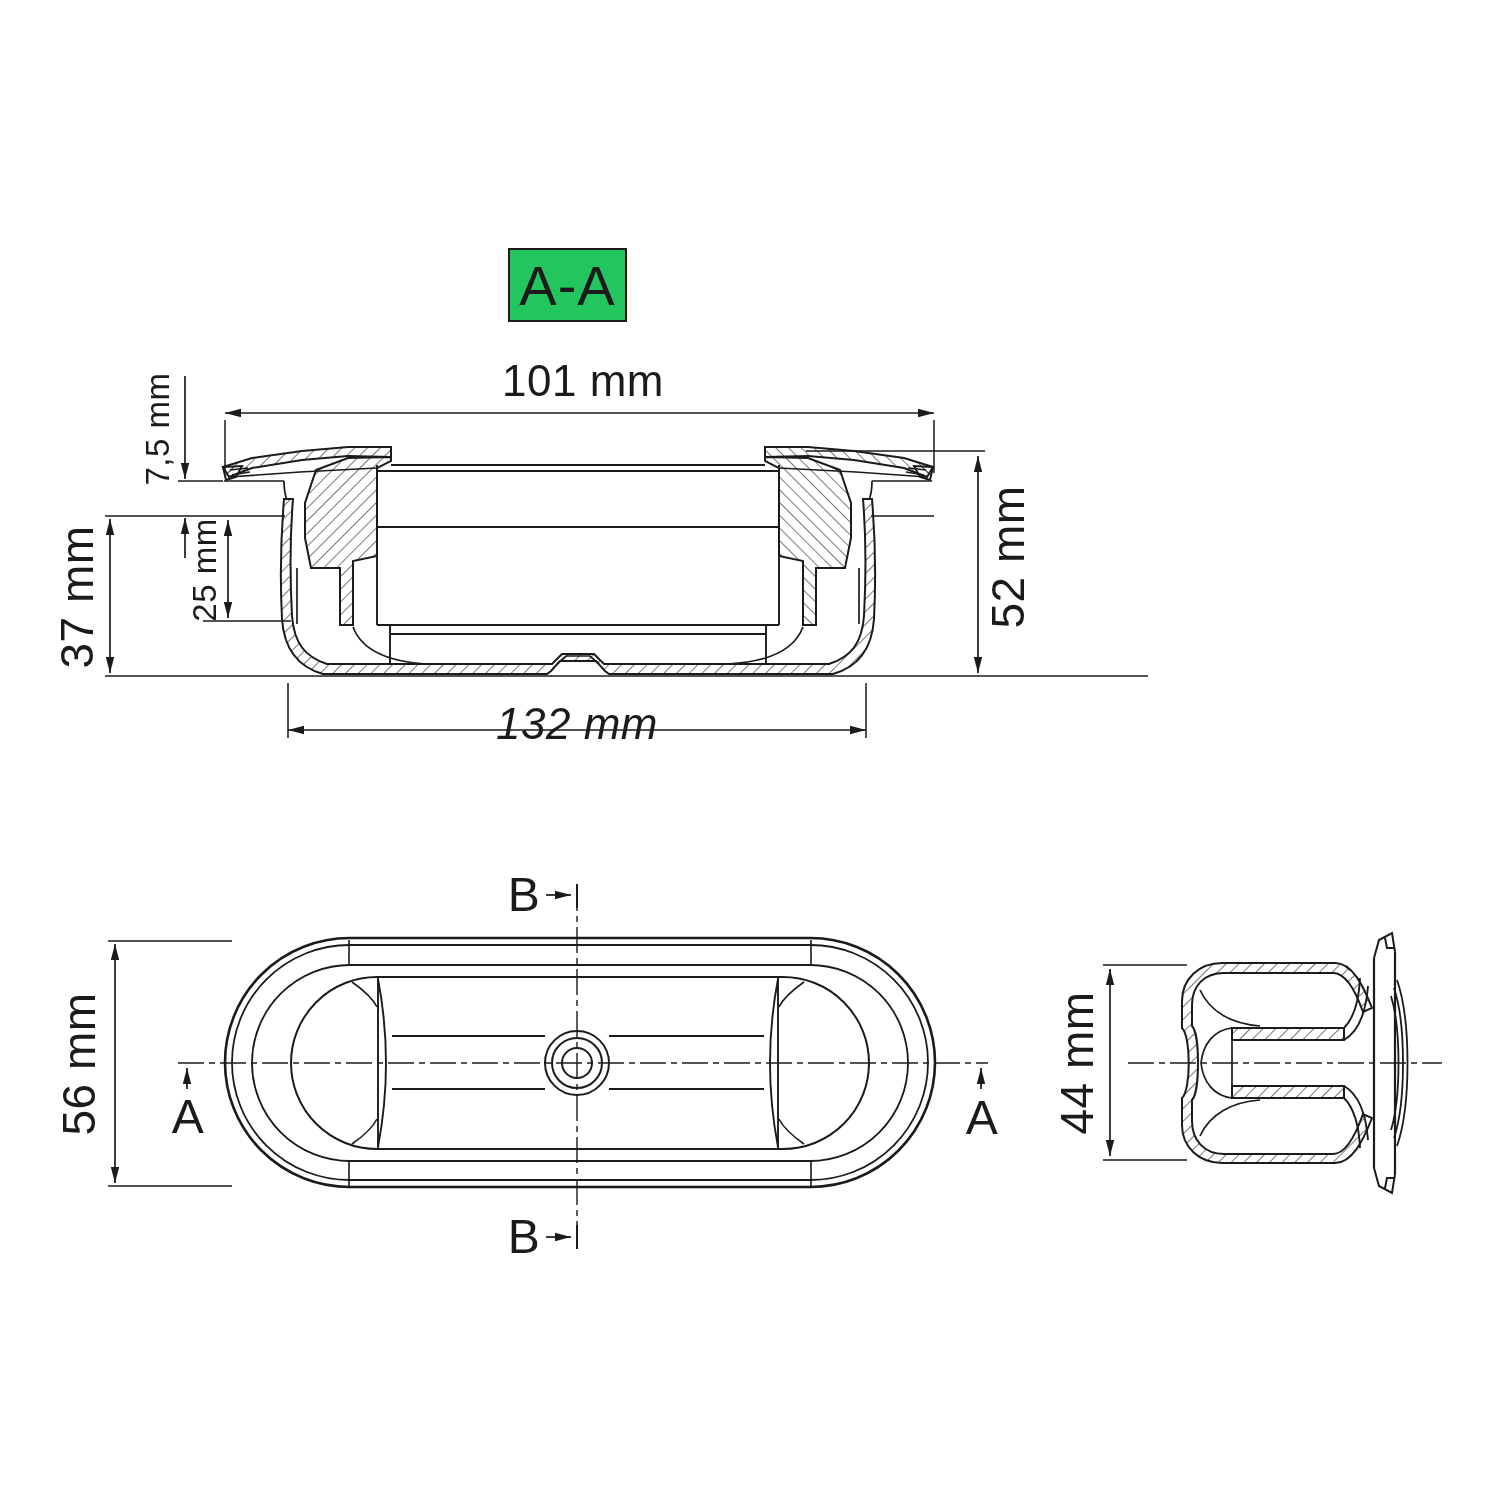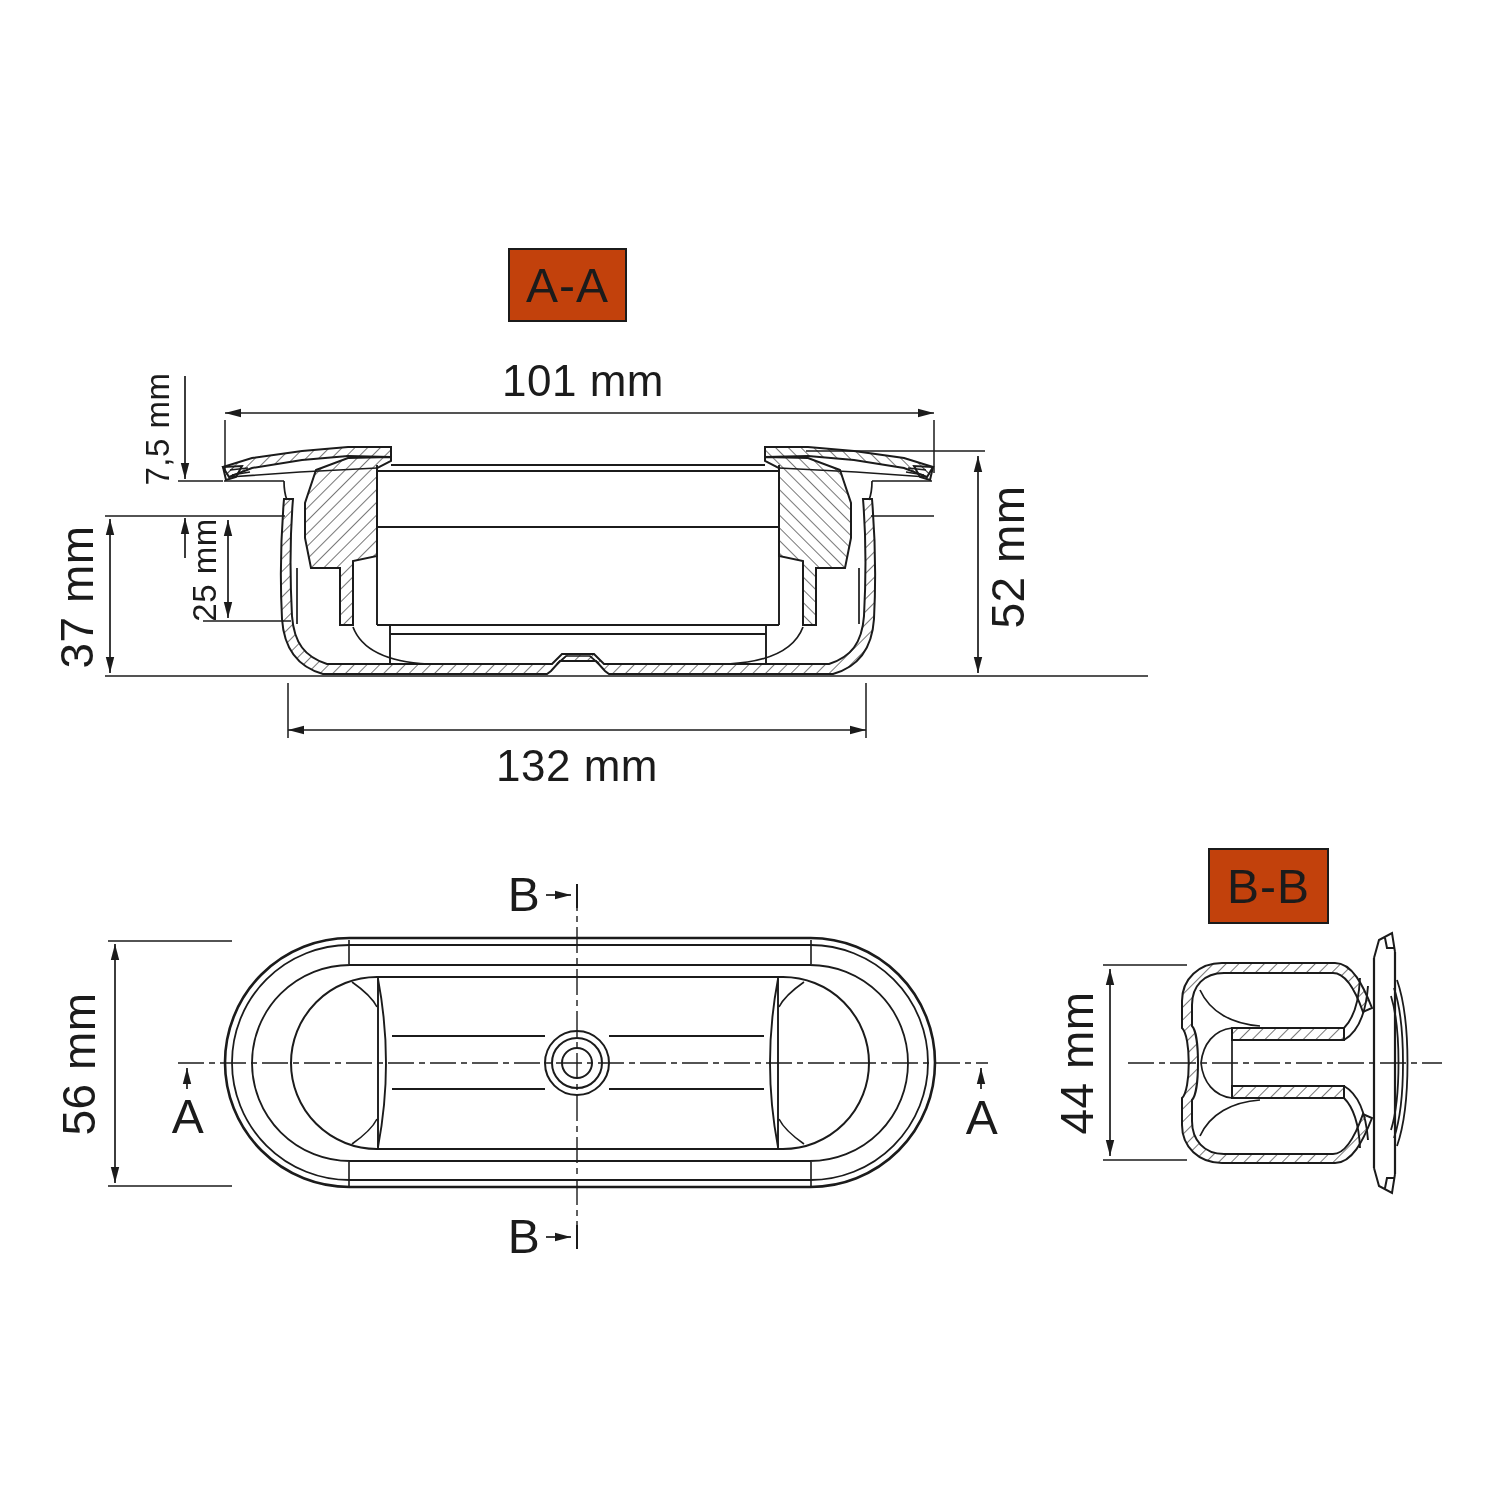--- a/index.html
+++ b/index.html
@@ -22,22 +22,22 @@
   .lbl.v{transform:translate(-50%,-50%) rotate(-90deg);}
   .f44{font-size:44px;}
   .f46{font-size:46px;}
   .f33{font-size:33px;}
   .f48{font-size:48px;}
   .viewbox{
     position:absolute;
     display:flex;align-items:center;justify-content:center;
     border:2.5px solid #1b1b1b;
     color:#1b1b1b;
-    background:#c2410c;
-    font-size:48px;
+    background:#22c55e;
+    font-size:56px;
     letter-spacing:1px;
   }
 </style>
 </head>
 <body>
 
 <div id="stage">
 
   <svg id="linework" viewBox="0 0 1500 1500" xmlns="http://www.w3.org/2000/svg">
     <defs>
@@ -170,33 +170,32 @@
 
       <path stroke-width="1.4" stroke-dasharray="26 5 6 5" d="M1128,1063 L1442,1063"></path>
 
       <line x1="1110" y1="969" x2="1110" y2="1156" stroke-width="1.7" marker-start="url(#arr)" marker-end="url(#arr)"></line>
       <path stroke-width="1.5" d="M1103,965 L1187,965 M1103,1160 L1187,1160"></path>
     </g>
   </svg>
 
   <div class="viewbox" style="left:508px;top:248px;width:115px;height:70px;">A-A</div>
 
-  <div class="viewbox" style="left:1208px;top:848px;width:117px;height:72px;">B-B</div>
 
   <div class="lbl f44" style="left:583px;top:381px;">101 mm</div>
 
   <div class="lbl v f33" style="left:157px;top:429px;">7,5 mm</div>
 
   <div class="lbl v f46" style="left:77px;top:597px;">37 mm</div>
 
   <div class="lbl v f33" style="left:204px;top:570px;">25 mm</div>
 
   <div class="lbl v f46" style="left:1008px;top:557px;">52 mm</div>
 
-  <div class="lbl f44" style="left:577px;top:766px;">132 mm</div>
+  <div class="lbl f44" style="left:577px;top:724px;font-style:italic;">132 mm</div>
 
   <div class="lbl v f46" style="left:79px;top:1064px;">56 mm</div>
 
   <div class="lbl v f46" style="left:1077px;top:1063px;">44 mm</div>
 
   <div class="lbl f48" style="left:188px;top:1117px;">A</div>
 
   <div class="lbl f48" style="left:982px;top:1118px;">A</div>
 
   <div class="lbl f48" style="left:524px;top:895px;">B</div>

